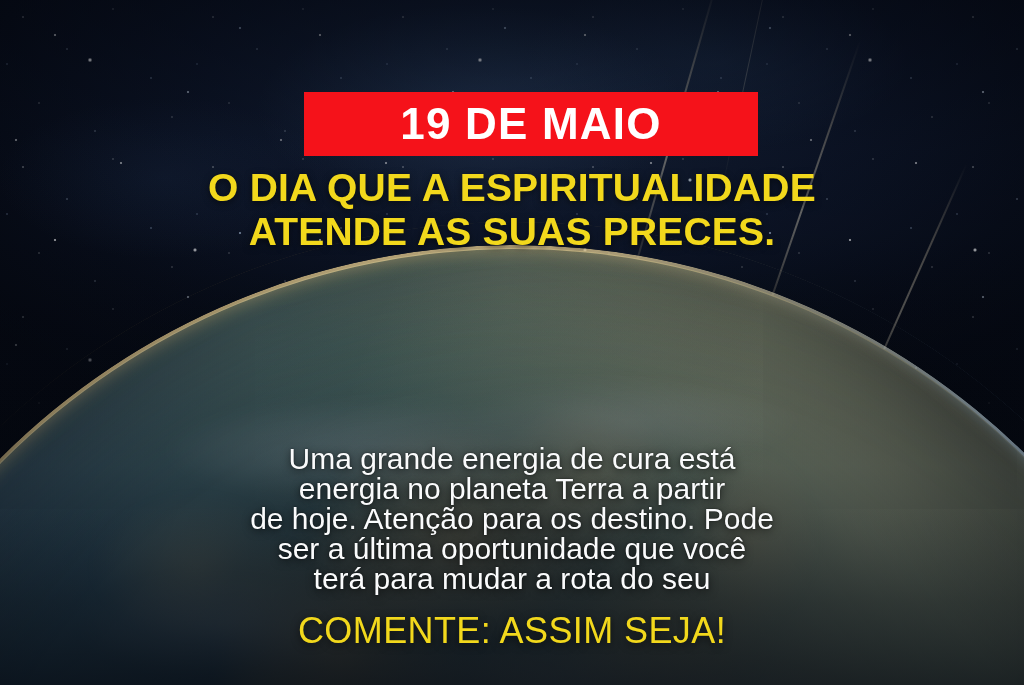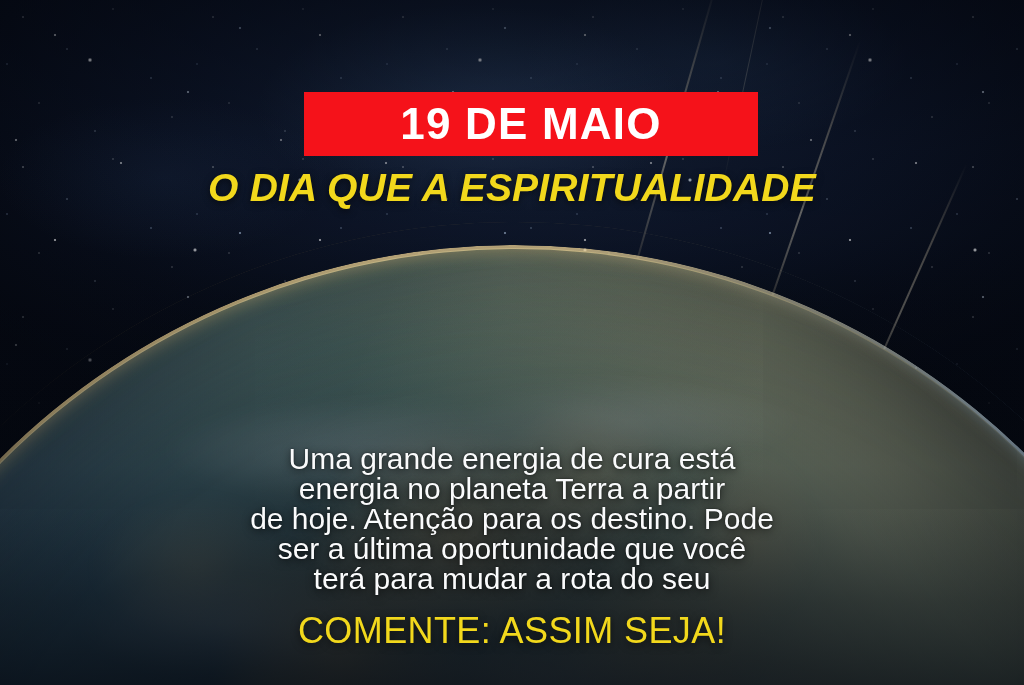--- a/index.html
+++ b/index.html
@@ -227,21 +227,21 @@
     left:0; right:0; top:166px;
     text-align:center;
     color:#F2D81C;
     font-size:39px;
     font-weight:700;
     line-height:1.13;
     letter-spacing:.2px;
     font-family:"Liberation Sans", sans-serif;
     text-shadow:0 2px 7px rgba(0,0,0,.55);
   }
-  .headline .hl-line { display:block;font-style:italic; }
+  .headline .hl-line { display:block; }
 
   .body-copy {
     position:absolute;
     left:0; right:0; top:444px;
     text-align:center;
     color:#FAFBFC;
     font-size:30px;
     font-weight:400;
     line-height:1.0;
     letter-spacing:0px;
@@ -295,20 +295,21 @@
 
   <div class="content">
 
     <div class="date-banner">
       <div class="date-banner-bg"></div>
       <span class="date-banner-text">19 DE MAIO</span>
     </div>
 
     <div class="headline">
       <span class="hl-line">O DIA QUE A ESPIRITUALIDADE</span>
+      <span class="hl-line">ATENDE AS SUAS PRECES.</span>
     </div>
 
     <div class="body-copy">
       <span class="bc-line">Uma grande energia de cura está</span>
       <span class="bc-line">energia no planeta Terra a partir</span>
       <span class="bc-line">de hoje. Atenção para os destino. Pode</span>
       <span class="bc-line">ser a última oportunidade que você</span>
       <span class="bc-line">terá para mudar a rota do seu</span>
     </div>
 

